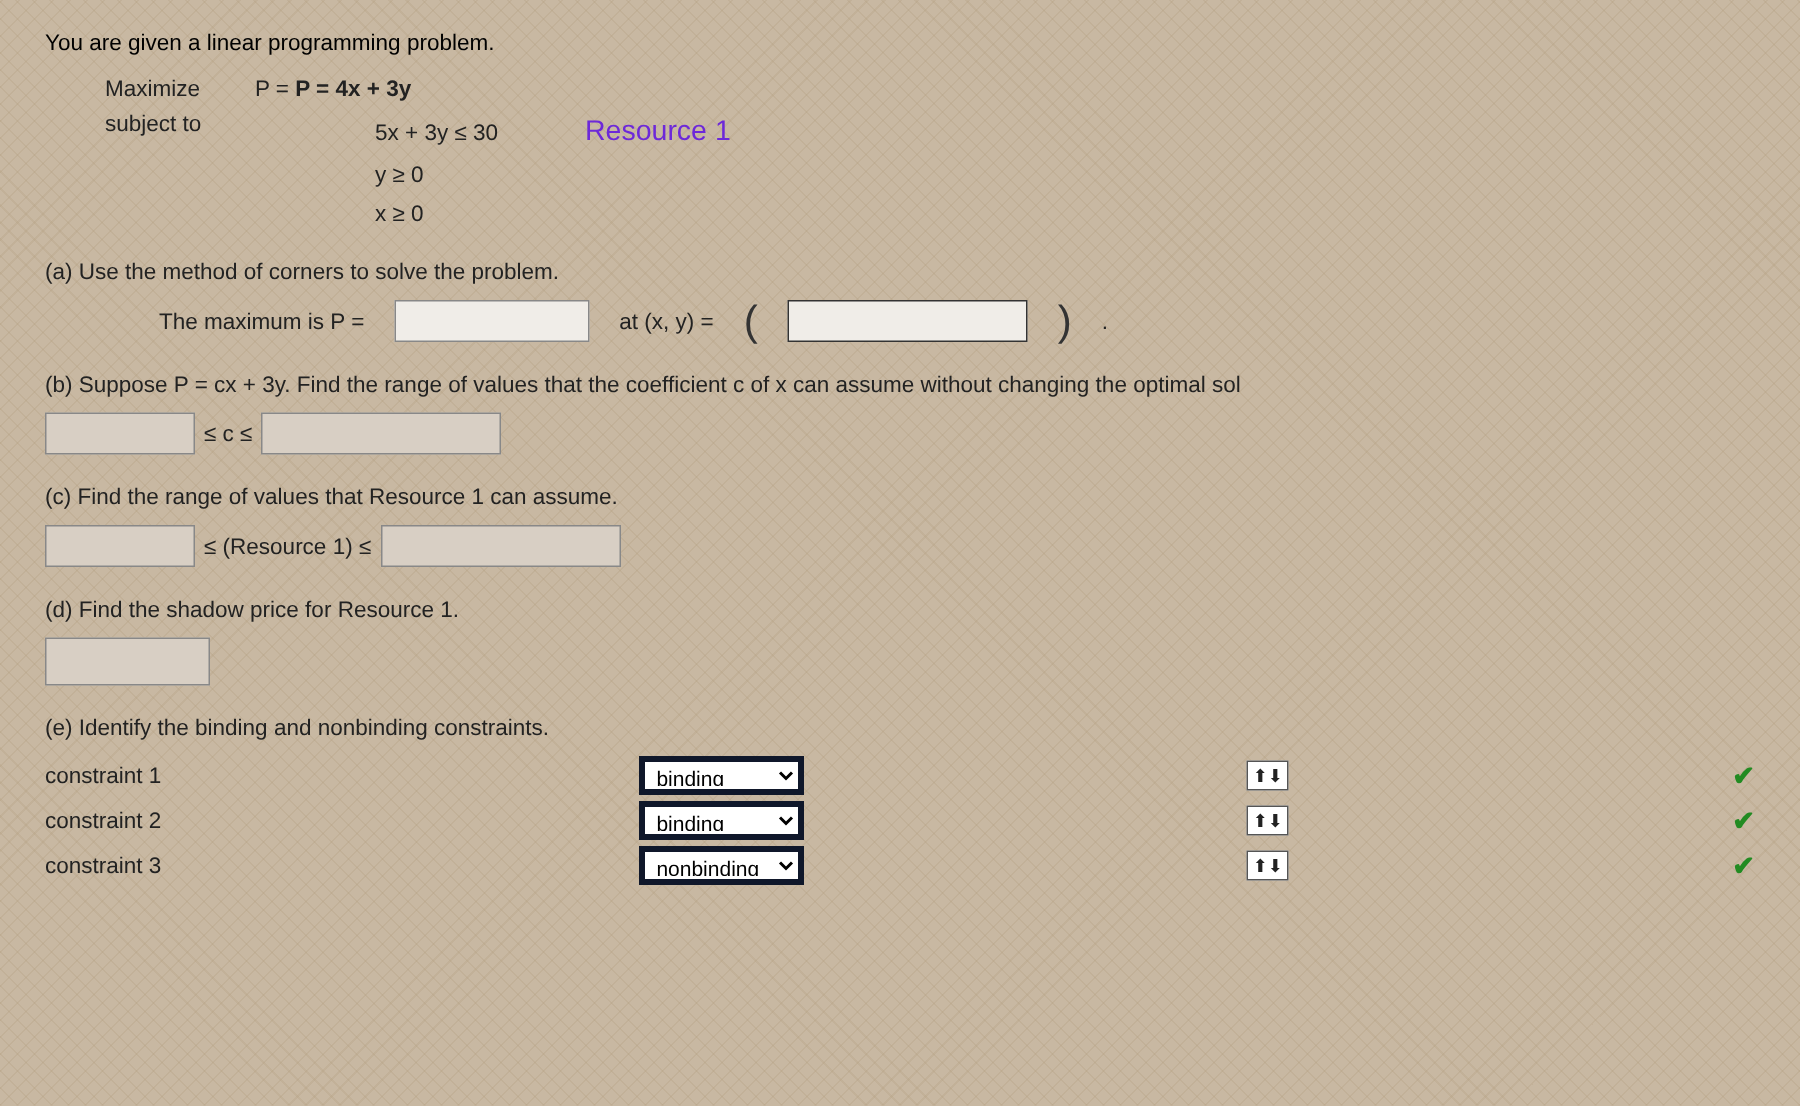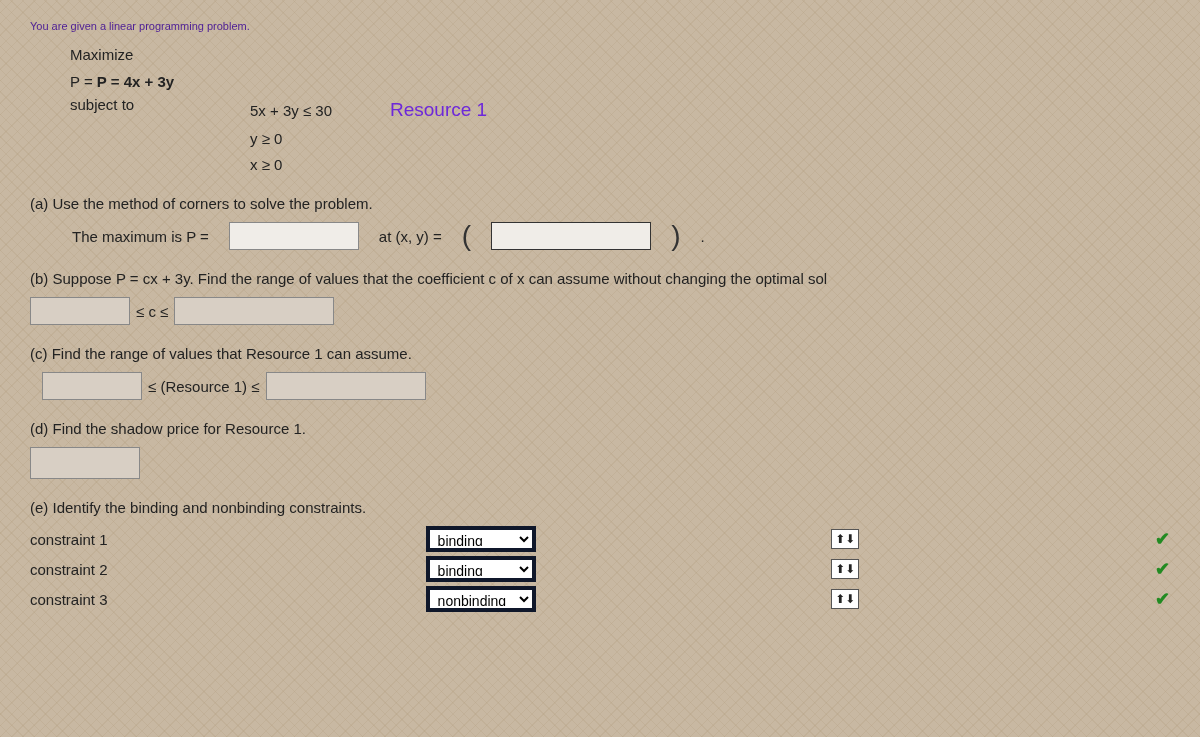--- a/index.html
+++ b/index.html
@@ -10,36 +10,35 @@
       background-color: #c8b8a2;
       background-image: 
         repeating-linear-gradient(45deg, rgba(180,160,130,0.3) 0px, rgba(180,160,130,0.3) 1px, transparent 1px, transparent 8px),
         repeating-linear-gradient(-45deg, rgba(180,160,130,0.3) 0px, rgba(180,160,130,0.3) 1px, transparent 1px, transparent 8px);
       min-height: 737px;
       padding: 20px 30px;
       color: #222;
     }
 
     .intro-text {
-      font-size: 11px;
+      font-size: 15px;
       margin-bottom: 14px;
-      color: #4c1d95;
+      color: #000000;
     }
 
     .problem-block {
       margin-left: 40px;
       margin-bottom: 18px;
     }
 
     .maximize-row {
       display: flex;
       align-items: baseline;
       gap: 10px;
       margin-bottom: 4px;
-      flex-direction: column;
     }
 
     .maximize-label {
       font-size: 15px;
       min-width: 90px;
     }
 
     .maximize-eq {
       font-size: 15px;
     }
@@ -73,21 +72,21 @@
 
     .section-label {
       font-size: 15px;
       margin-bottom: 10px;
     }
 
     .answer-row {
       display: flex;
       align-items: center;
       gap: 20px;
-      margin-left: 42px;
+      margin-left: 76px;
       margin-bottom: 6px;
     }
 
     input[type="text"] {
       border: 1px solid #888;
       background: #f0ede8;
       padding: 4px 6px;
       font-size: 14px;
       height: 28px;
     }
@@ -196,21 +195,21 @@
   <p class="section-label">(b) Suppose P = cx + 3y. Find the range of values that the coefficient c of x can assume without changing the optimal sol</p>
   <div style="display:flex; align-items:center; gap:6px; margin-left:0;">
     <input type="text" class="narrow" value="" style="background: rgb(216, 207, 196);">
     <span class="static-text">≤ c ≤</span>
     <input type="text" class="medium" value="" style="background: rgb(216, 207, 196);">
   </div>
 </div>
 
 <div class="section">
   <p class="section-label">(c) Find the range of values that Resource 1 can assume.</p>
-  <div style="display:flex; align-items:center; gap:6px; margin-left:12px;">
+  <div style="display:flex; align-items:center; gap:6px; margin-left:0;">
     <input type="text" class="narrow" value="" style="background: rgb(216, 207, 196);">
     <span class="static-text">≤ (Resource 1) ≤</span>
     <input type="text" class="medium" value="" style="background: rgb(216, 207, 196);">
   </div>
 </div>
 
 <div class="section section-d">
   <p class="section-label">(d) Find the shadow price for Resource 1.</p>
   <div>
     <input type="text" class="shadow-price-input" value="" style="background: rgb(216, 207, 196); height: 32px;">

